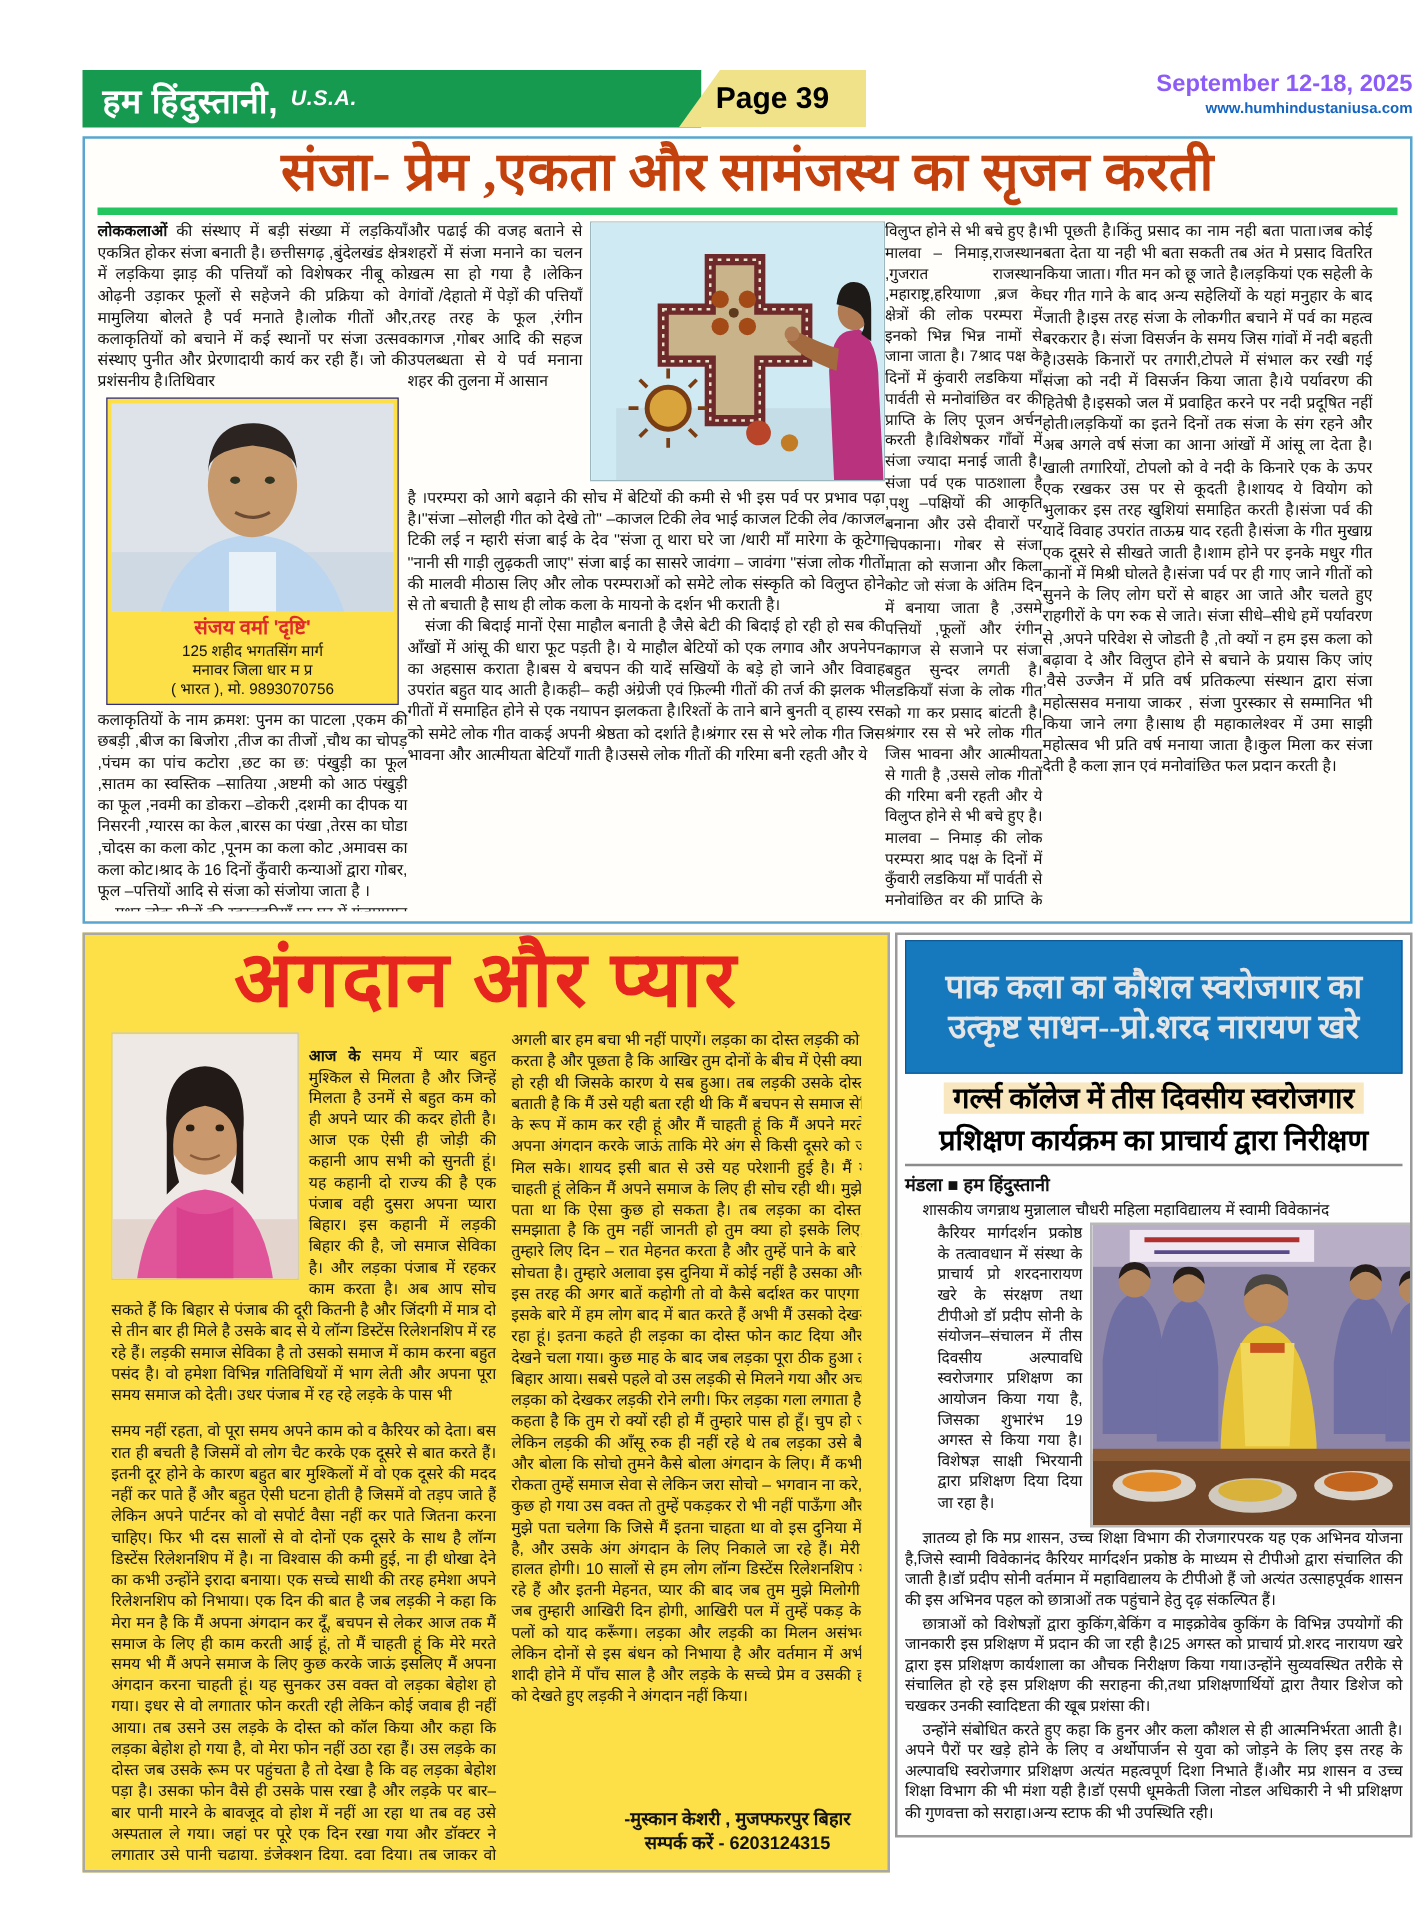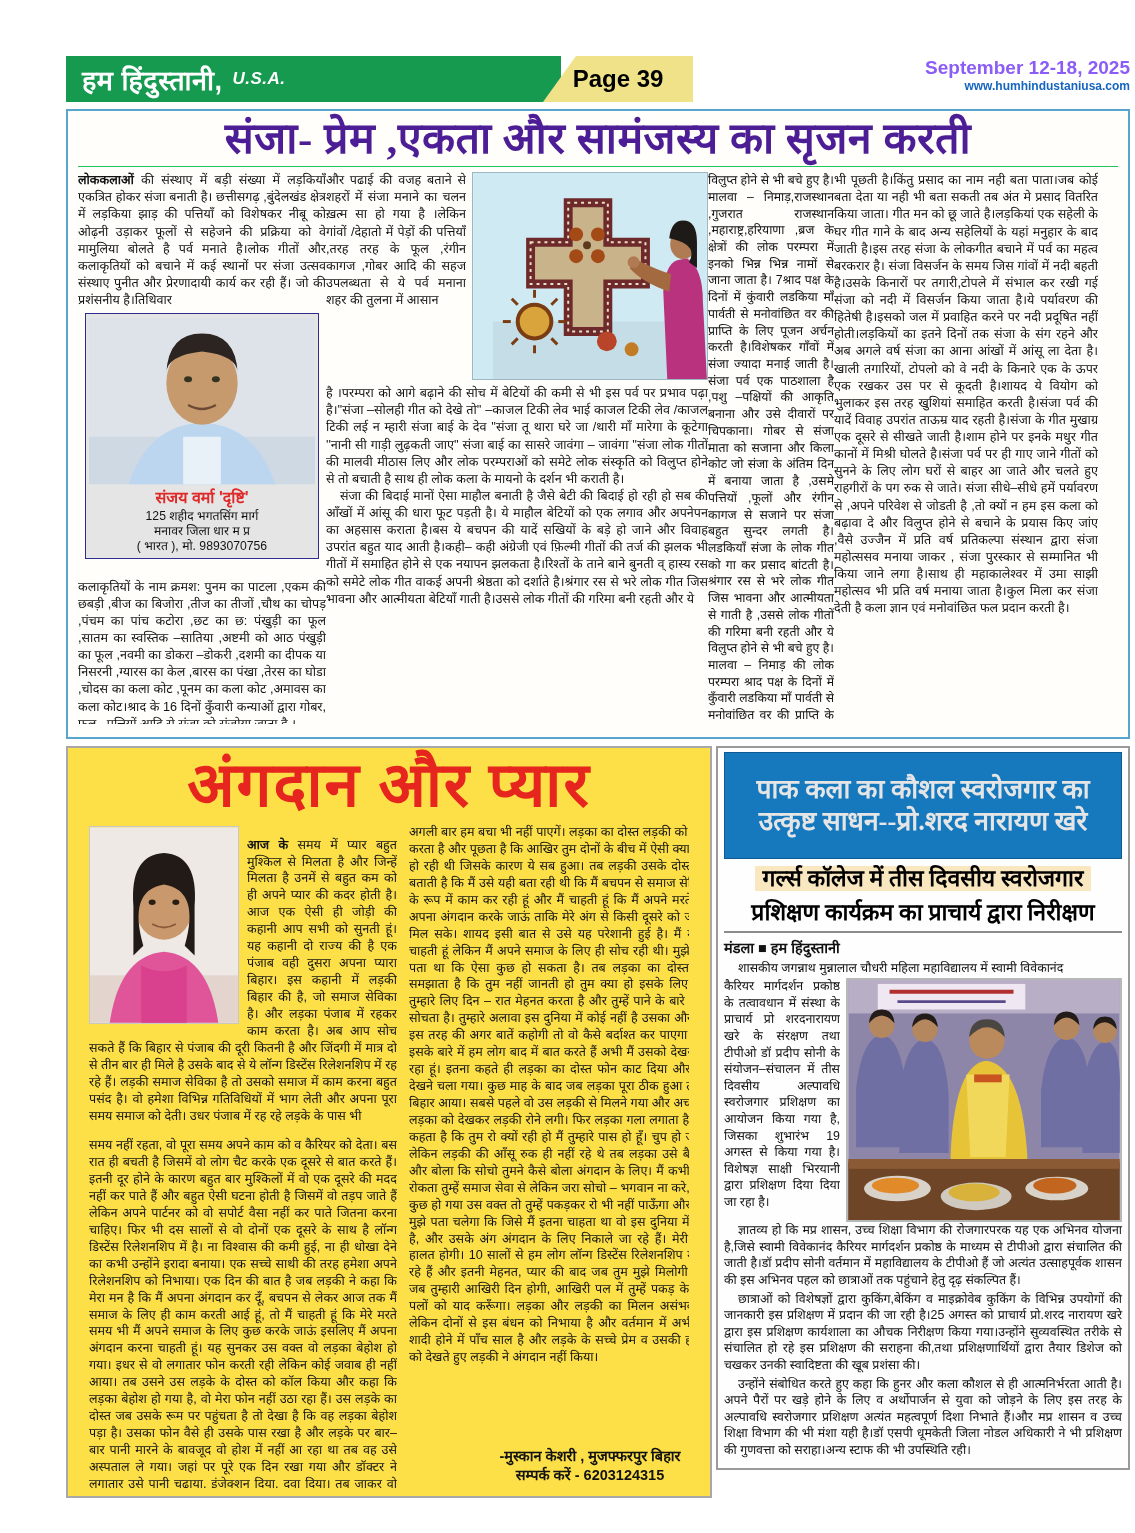--- a/index.html
+++ b/index.html
@@ -31,39 +31,39 @@
   .hdr-date { color:#8b5cf6; font-weight:bold; font-size:19px; }
   .hdr-site { color:#1565c0; font-weight:bold; font-size:12px; }
 
   
   .a1 {
     margin-top:7px; border:2px solid #58a6cf; background:#fffefb;
     height:630px; padding:3px 10px 4px 10px; overflow:hidden;
   }
   .a1 h1 {
     margin:2px 0 5px 0; text-align:center;
-    color:#4c1d95; font-size:43px; font-weight:bold; letter-spacing:.5px;
-    border-bottom:1px solid #22c55e; padding-bottom:5px; line-height:1.05;
+    color:#c2410c; font-size:43px; font-weight:bold; letter-spacing:.5px;
+    border-bottom:6px solid #22c55e; padding-bottom:5px; line-height:1.05;
     font-family:"Liberation Serif", serif;
   }
   .a1-body {
     display:flex; gap:0; height:552px; overflow:hidden;
     font-size:12.6px; line-height:1.36; text-align:justify;
   }
   .a1-body p { margin:0; }
   .indent { text-indent:14px; }
   .colA { width:248px; flex:none; overflow:hidden; }
   .colB { width:382px; flex:none; overflow:hidden; }
   .colC { width:126px; flex:none; overflow:hidden; font-size:12.3px; }
   .colD { width:264px; flex:none; overflow:hidden; }
   .lead-word { font-weight:bold; }
 
   .author-card {
-    width:234px; margin:4px auto 20px auto; border:1.5px solid #2d2d90;
-    padding:3px; text-align:center; background:#e5e5e5;
+    width:234px; margin:4px auto 4px auto; border:1.5px solid #2d2d90;
+    padding:3px; text-align:center; background:#fde047;
   }
   .author-photo { width:100%; height:168px; display:block; }
   .author-name { color:#e02a2a; font-weight:bold; font-size:16px; margin-top:2px; }
   .author-addr { font-weight:normal; font-size:12.2px; line-height:1.25; }
 
   .b-top { display:flex; gap:6px; }
   .b-col2 { width:140px; flex:none; overflow:hidden; height:208px; }
   .rangoli { width:236px; height:208px; flex:none; border:1px solid #9db7bf; display:block; }
   .b-below { margin-top:5px; }
 
@@ -97,21 +97,21 @@
     font-family:"Liberation Serif", serif;
   }
   .a3-sub { text-align:center; font-weight:bold; color:#000; font-size:23px;
             line-height:1.28; margin-top:5px; font-family:"Liberation Serif", serif; }
   .a3-sub .hl { background:#f9e7c0; padding:0 8px; }
   .a3-sub-wrap { border-bottom:2px solid #8b8b8b; padding-bottom:3px; }
   .a3-dateline { font-weight:bold; font-size:14.5px; margin:4px 0 3px 0; }
   .a3-body { font-size:12.4px; line-height:1.34; text-align:justify; }
   .a3-body p { margin:0 0 2px 0; }
   .a3-mid { display:flex; gap:6px; margin-top:2px; }
-  .a3-colleft { width:116px; flex:none; overflow:hidden; height:244px; }
+  .a3-colleft { width:116px; flex:none; overflow:hidden; height:244px;margin-left:26px; }
   .training-photo { width:276px; height:244px; flex:none; border:2px solid #b8b8b8; }
 </style>
 </head>
 <body>
 
 <div class="page">
 
   <div class="hdr">
     <div class="masthead">
       <span>हम हिंदुस्तानी,</span>

